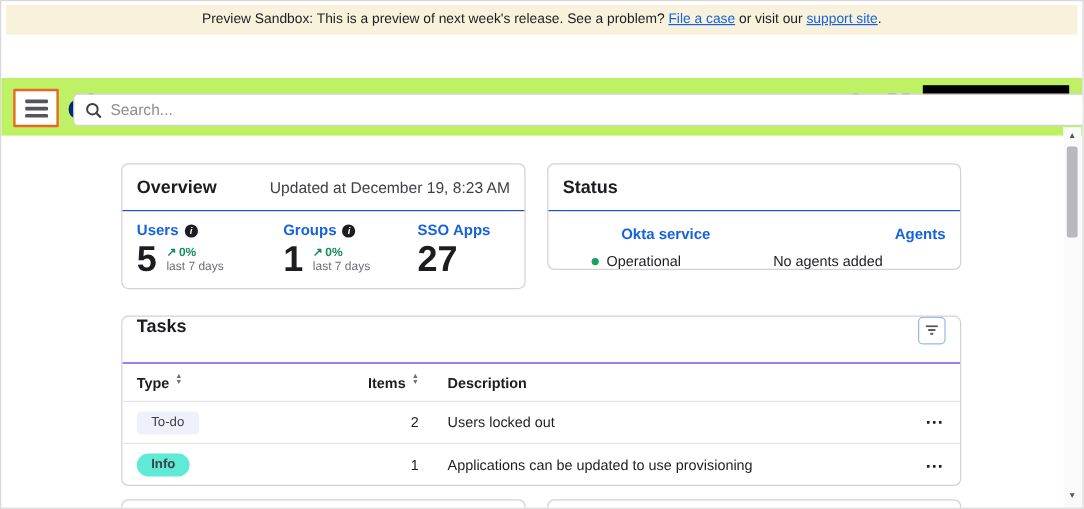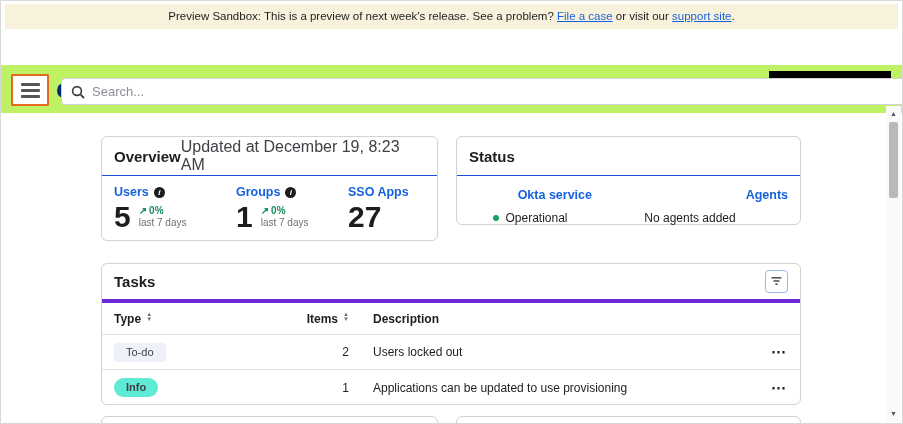--- a/index.html
+++ b/index.html
@@ -71,21 +71,21 @@
   .main { position: absolute; top: 135px; left: 100px; width: 700px; }
   .card {
     background: #fff; border: 1px solid #d2d2d7; border-radius: 6px;
   }
   .row1 { display: flex; gap: 18px; }
   .card-head {
     height: 39px; display: flex; align-items: center; justify-content: space-between;
     padding: 0 12px; border-bottom: 1px solid #1d4ed8;
   }
   .card-title { font-size: 15px; font-weight: 700; color: #1d1d21; }
-  .updated { font-size: 16px; color: #404046; }
+  .updated { font-size: 13px; color: #404046; }
 
   
   .overview { width: 337px; height: 105px; }
   .ov-body { display: grid; grid-template-columns: 122px 112px auto; padding: 9px 12px 0; }
   .stat-label-row { display: flex; align-items: center; gap: 5px; }
   .stat-label { color: #1662dd; font-size: 12.5px; font-weight: 700; cursor: pointer; }
   .info-dot {
     width: 11px; height: 11px; border-radius: 50%; background: #1d1d21;
     color: #fff; font-size: 8px; font-weight: 700; font-style: italic;
     display: inline-flex; align-items: center; justify-content: center; cursor: pointer;
@@ -99,22 +99,22 @@
 
   
   .status { width: 345px; height: 89px; }
   .st-body { display: grid; grid-template-columns: 123px auto; padding: 12px; }
   .st-label { color: #1662dd; font-size: 12.5px; font-weight: 700; cursor: pointer; text-align: right; }
   .st-value { margin-top: 9px; font-size: 12px; color: #1d1d21; display: flex; align-items: center; justify-content: center; }
   .green-dot { width: 6px; height: 6px; border-radius: 50%; background: #18a05e; margin-right: 6px; }
 
   
   .tasks { width: 700px; margin-top: 22px; height: 142px; overflow: hidden; }
-  .tasks-head { height: 39px; display: flex; align-items: center; justify-content: space-between;
-    padding: 0 12px; border-bottom: 4px solid #6d28d9; }
+  .tasks-head { height: 39px; display: flex; align-items: flex-start; justify-content: space-between;
+    padding: 0 12px; border-bottom: 1px solid #6d28d9; }
   .filter-btn {
     width: 23px; height: 23px; border: 1px solid #92b9ec; border-radius: 4px;
     background: #fff; display: flex; align-items: center; justify-content: center; cursor: pointer;
   }
   .trow {
     display: grid; grid-template-columns: 180px 55px 1fr 30px;
     align-items: center; padding: 0 12px; border-bottom: 1px solid #e4e4e7;
   }
   .thead-row { height: 32px; font-size: 12px; font-weight: 700; }
   .th-cell { display: flex; cursor: pointer; }

